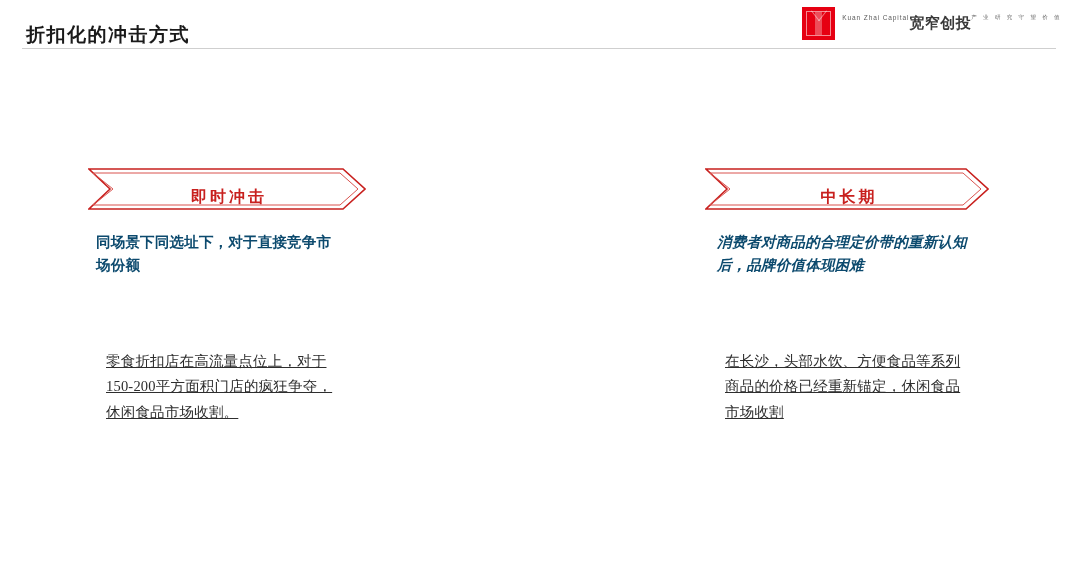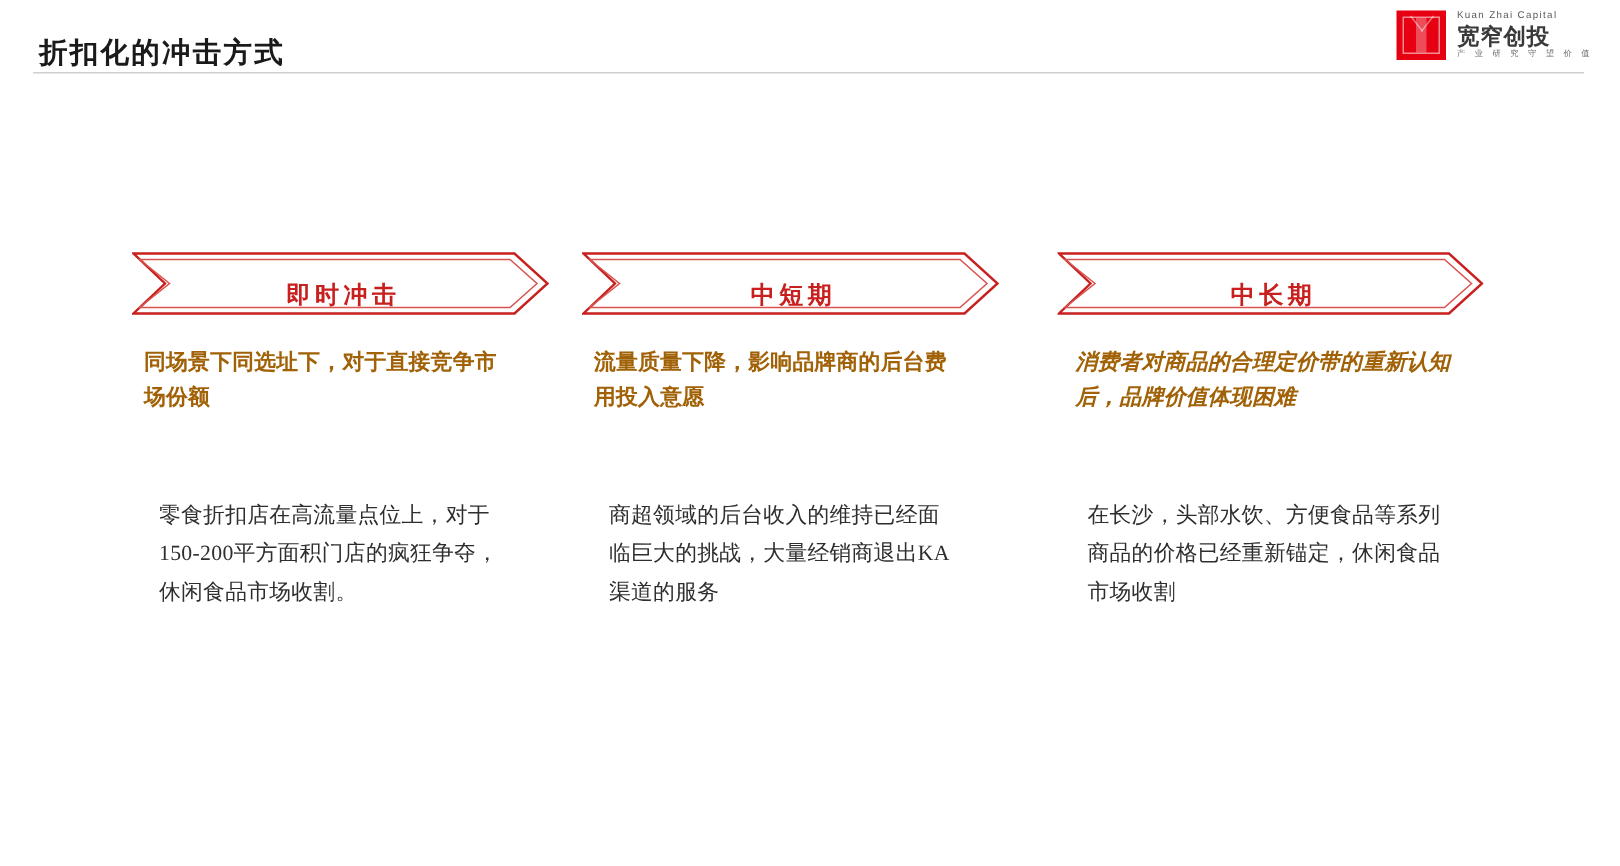--- a/index.html
+++ b/index.html
@@ -81,21 +81,21 @@
     position: absolute;
     width: 1px;
     height: 13px;
     background: rgba(255,255,255,0.45);
   }
   #logo-mark .gw-d1 { left: 9px; top: 4px; transform: rotate(-38deg); transform-origin: top left; }
   #logo-mark .gw-d2 { left: 24px; top: 4px; transform: rotate(38deg); transform-origin: top right; }
 
   #logo-text {
     display: flex;
-    flex-direction: column;
+    flex-direction: row;
     justify-content: space-between;
     line-height: 1;
   }
   #logo-latin {
     font-size: 6.5px;
     color: #5a5a5a;
     letter-spacing: 0.9px;
     font-family: "Liberation Sans", sans-serif;
     margin-bottom: 2px;
   }
@@ -163,38 +163,39 @@
   }
 
   
   .highlight-text {
     position: absolute;
     top: 63px;
     left: 8px;
     width: 246px;
     font-size: 14.5px;
     font-weight: bold;
-    color: #a16207;
+    color: #0c4a6e;
     line-height: 1.62;
     letter-spacing: 0.2px;
     font-family: "Liberation Serif", "DejaVu Serif", serif;
   }
   .col-2 .highlight-text { width: 252px; left: 12px; font-style: italic; }
 
   
   .body-text {
     position: absolute;
-    top: 164px;
+    top: 181px;
     left: 18px;
     width: 232px;
     font-size: 14.5px;
     color: #2e2e2e;
     line-height: 1.75;
     letter-spacing: 0.2px;
     font-family: "Liberation Serif", "DejaVu Serif", serif;
+    text-decoration: underline;
   }
   .col-2 .body-text { width: 248px; left: 20px; }
 </style>
 </head>
 <body>
 
 <div id="slide-header">
   <div id="page-title">折扣化的冲击方式</div>
   <div id="header-rule"></div>
 
@@ -220,31 +221,20 @@
       <svg viewBox="0 0 278 42" preserveAspectRatio="none">
         <polygon points="1,1 255,1 277,21 255,41 1,41 22,21" fill="none" stroke="#c8201e" stroke-width="1.6"></polygon>
         <polygon points="5,5 252,5 270,21 252,37 5,37 25,21" fill="none" stroke="#d9534f" stroke-width="1"></polygon>
       </svg>
       <div class="arrow-label">即时冲击</div>
     </div>
     <div class="highlight-text">同场景下同选址下，对于直接竞争市场份额</div>
     <div class="body-text">零食折扣店在高流量点位上，对于150-200平方面积门店的疯狂争夺，休闲食品市场收割。</div>
   </div>
 
-  <div class="column col-1">
-    <div class="arrow-banner">
-      <svg viewBox="0 0 278 42" preserveAspectRatio="none">
-        <polygon points="1,1 255,1 277,21 255,41 1,41 22,21" fill="none" stroke="#c8201e" stroke-width="1.6"></polygon>
-        <polygon points="5,5 252,5 270,21 252,37 5,37 25,21" fill="none" stroke="#d9534f" stroke-width="1"></polygon>
-      </svg>
-      <div class="arrow-label">中短期</div>
-    </div>
-    <div class="highlight-text">流量质量下降，影响品牌商的后台费用投入意愿</div>
-    <div class="body-text">商超领域的后台收入的维持已经面临巨大的挑战，大量经销商退出KA渠道的服务</div>
-  </div>
 
   <div class="column col-2">
     <div class="arrow-banner">
       <svg viewBox="0 0 284 42" preserveAspectRatio="none">
         <polygon points="1,1 261,1 283,21 261,41 1,41 22,21" fill="none" stroke="#c8201e" stroke-width="1.6"></polygon>
         <polygon points="5,5 258,5 276,21 258,37 5,37 25,21" fill="none" stroke="#d9534f" stroke-width="1"></polygon>
       </svg>
       <div class="arrow-label">中长期</div>
     </div>
     <div class="highlight-text">消费者对商品的合理定价带的重新认知后，品牌价值体现困难</div>

